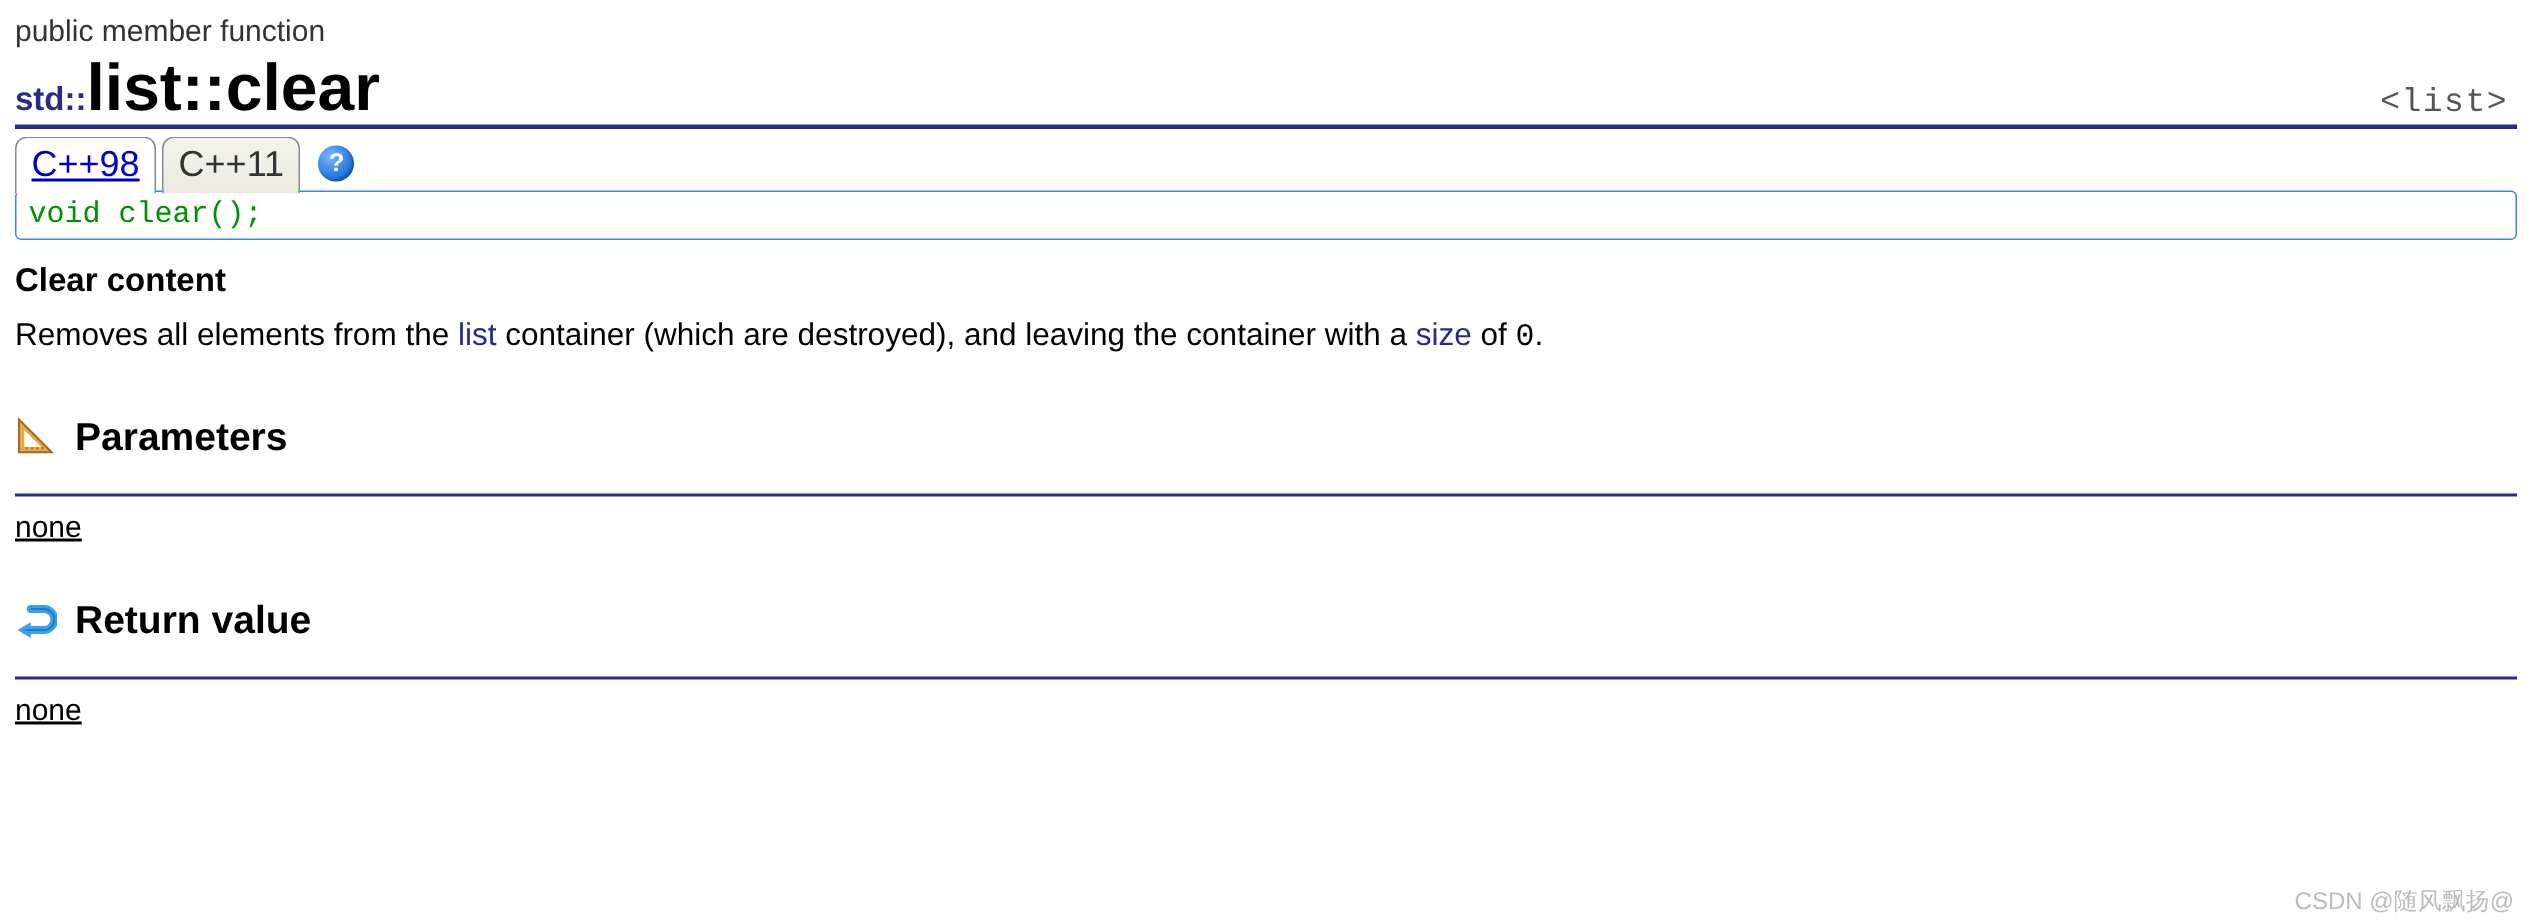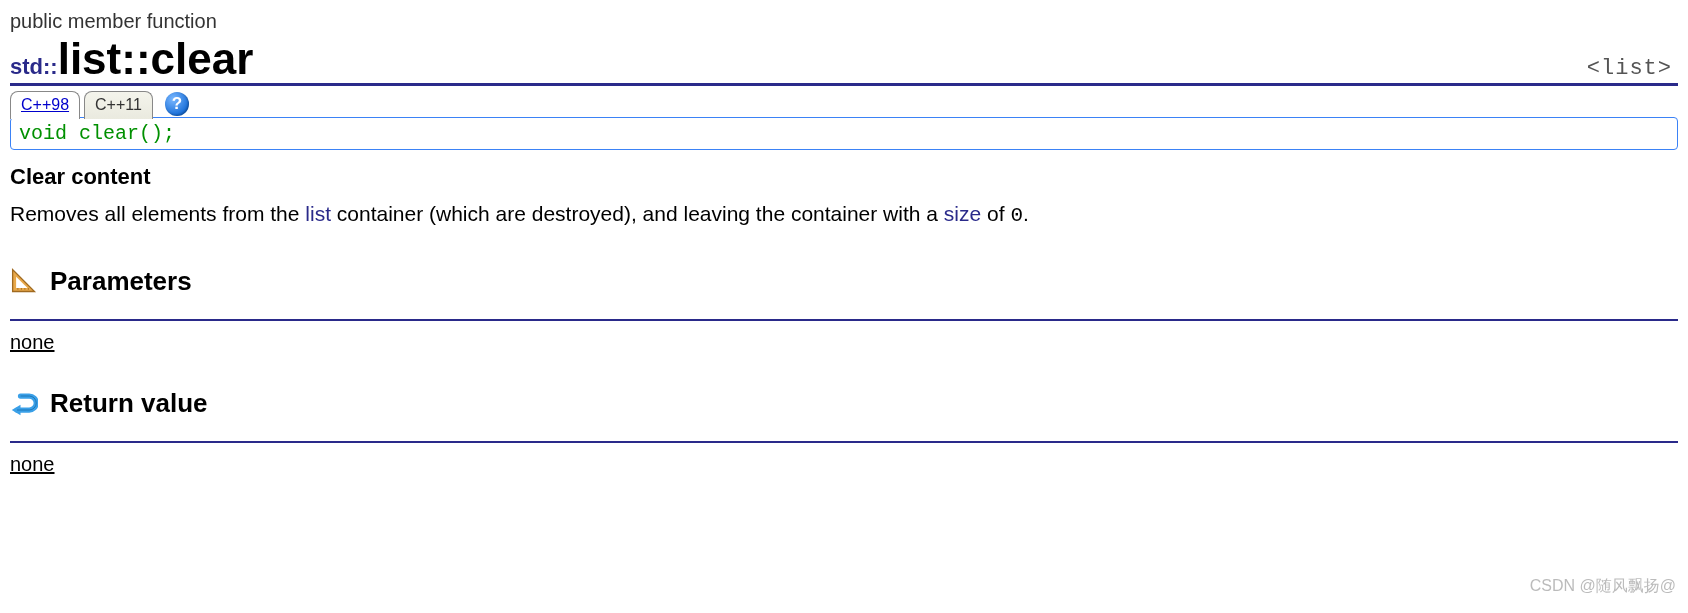--- a/index.html
+++ b/index.html
@@ -53,21 +53,21 @@
     align-items: center;
     gap: 4px;
     margin-top: 2px;
   }
   .tab {
     border: 1px solid #888;
     border-bottom: none;
     border-top-left-radius: 8px;
     border-top-right-radius: 8px;
     padding: 4px 10px 5px 10px;
-    font-size: 16px;
+    font-size: 24px;
     background: #f7f7ef;
     position: relative;
     top: 1px;
   }
   .tab.active {
     background: #fff;
     z-index: 2;
   }
   .tab.active a {
     color: #0000cc;
@@ -140,21 +140,21 @@
     text-decoration: underline;
   }
   .icon-svg {
     width: 28px;
     height: 28px;
     flex: 0 0 28px;
   }
   .watermark {
     position: fixed;
     right: 12px;
-    bottom: 16px;
+    bottom: 1px;
     color: rgba(120,120,120,0.5);
     font-size: 16px;
     pointer-events: none;
     margin-top: 38px;
   }
 </style>
 </head>
 <body>
 
 <div class="member-type">public member function</div>

